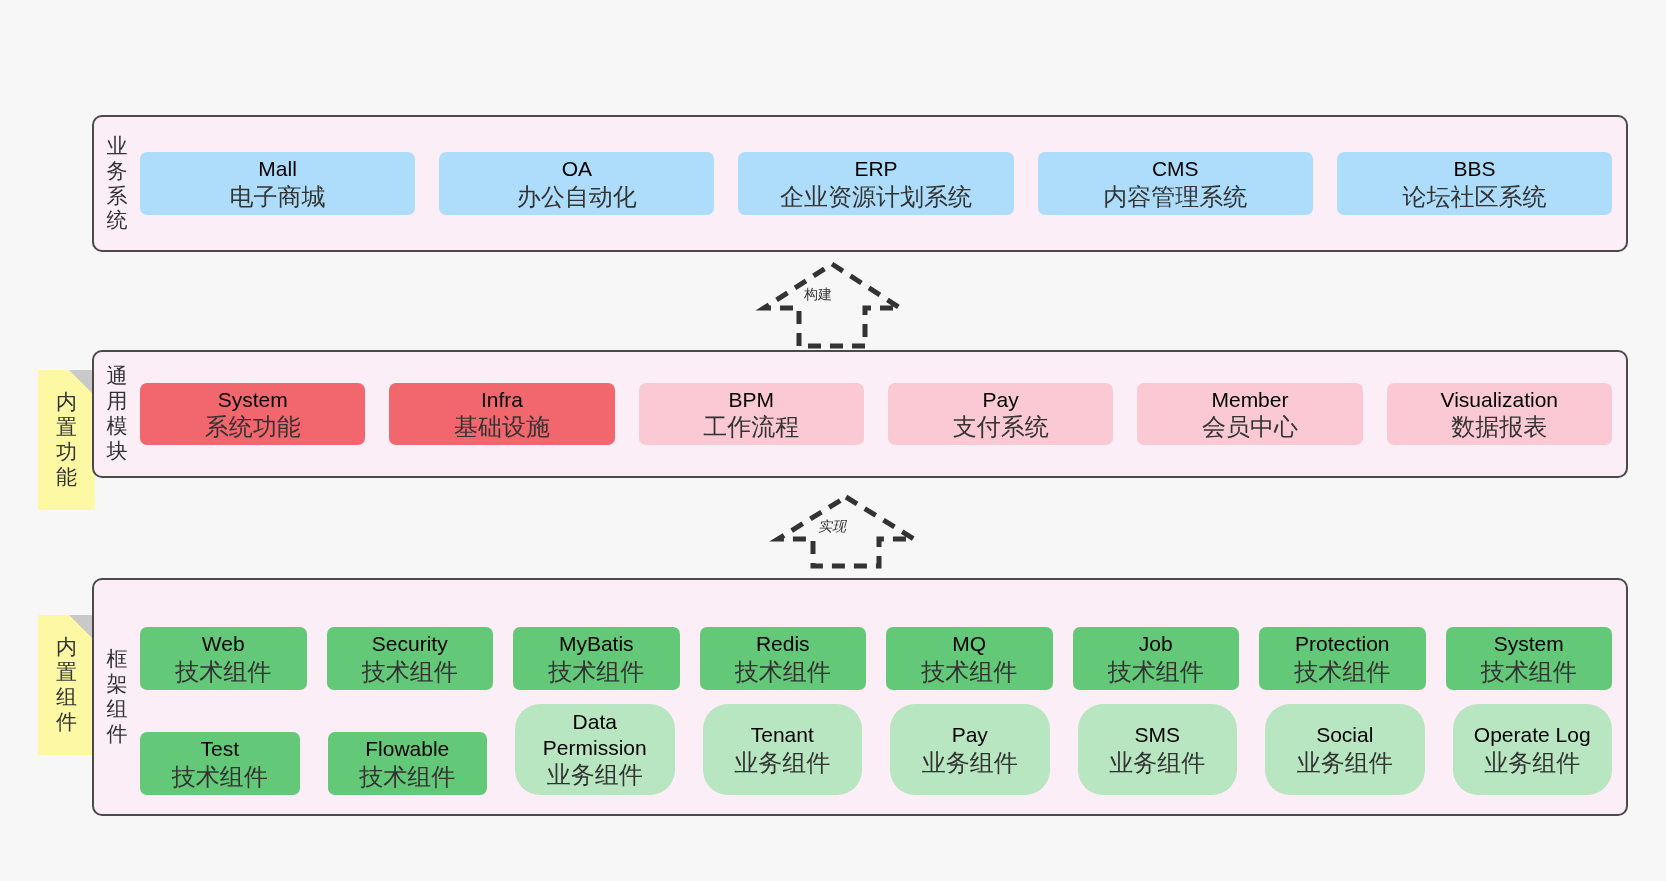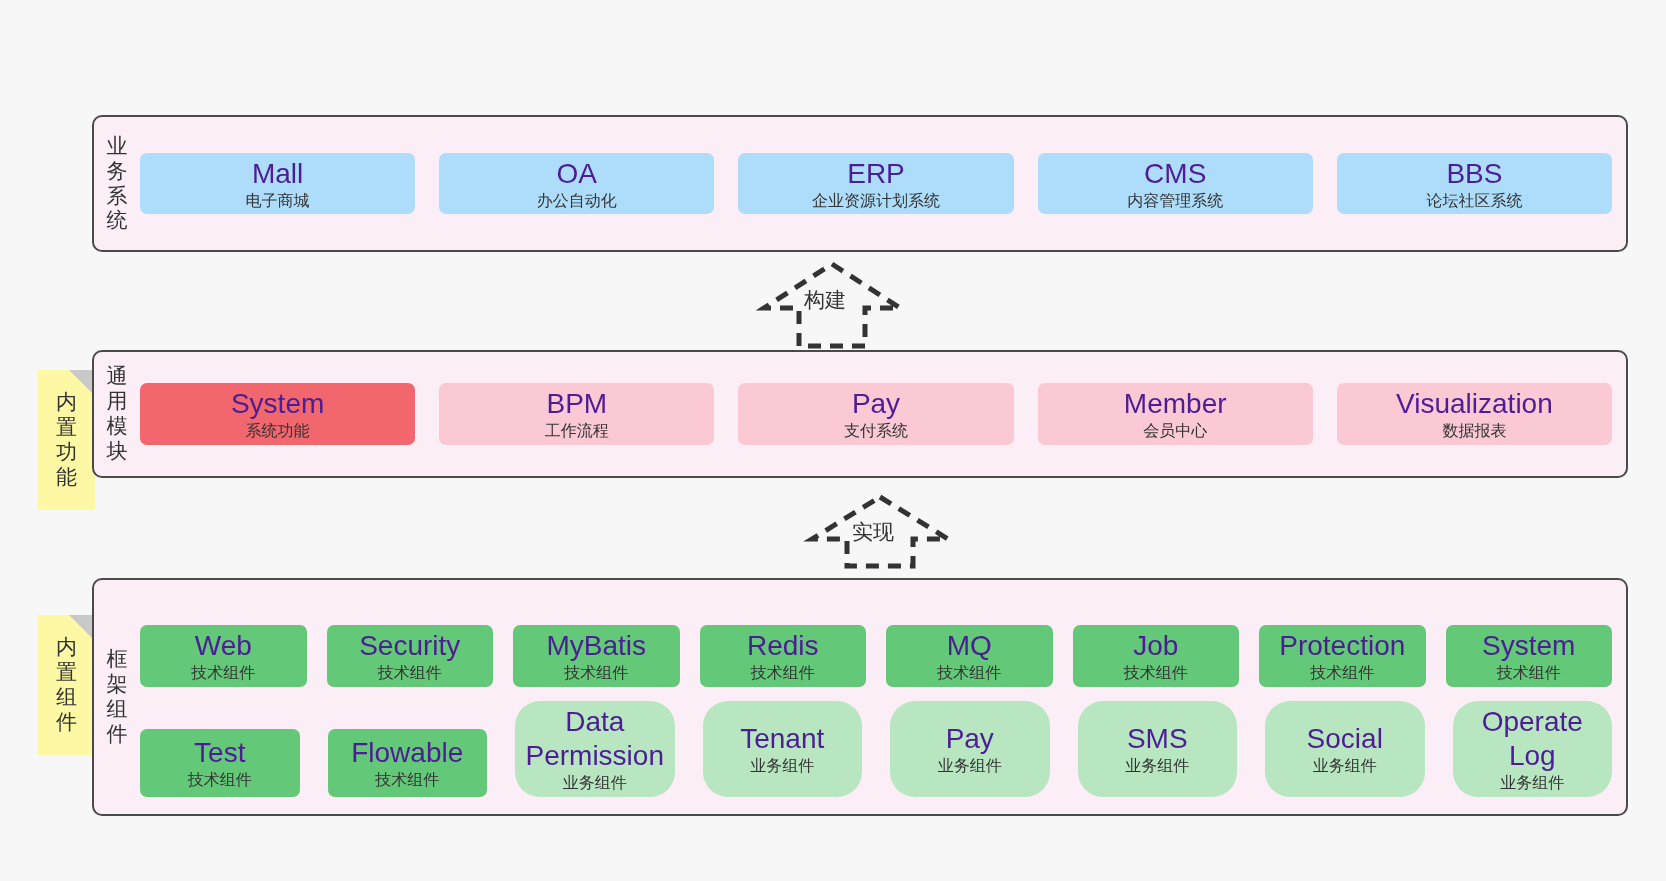--- a/index.html
+++ b/index.html
@@ -68,27 +68,27 @@
     border-radius: 7px;
     display: flex;
     flex-direction: column;
     align-items: center;
     justify-content: center;
     text-align: center;
     padding: 4px 6px;
     min-width: 0;
   }
   .card .title {
-    font-size: 28px;
+    font-size: 21px;
     line-height: 1.22;
-    color: #4c1d95;
+    color: #000000;
     word-break: break-word;
   }
   .card .subtitle {
-    font-size: 16px;
+    font-size: 24px;
     line-height: 1.22;
     color: #333333;
   }
 
   .c-blue        { background: #aeddfb; }
   .c-red         { background: #f2666e; }
   .c-pink        { background: #fbc9d4; }
   .c-green       { background: #63c878; margin-top: 28px; }
   .c-lightgreen  { background: #b8e6c0; border-radius: 25px; }
 
@@ -118,21 +118,21 @@
     border-left: 26px solid transparent;
   }
 
   
   .arrow {
     position: absolute;
     z-index: 1;
   }
   .arrow-label {
     position: absolute;
-    font-size: 21px;
+    font-size: 14px;
     color: #333333;
     white-space: nowrap;
     user-select: none;
   }
 </style>
 </head>
 <body>
 
 <div id="canvas">
 
@@ -182,20 +182,24 @@
       <span>用</span>
       <span>模</span>
       <span>块</span>
     </div>
     <div class="layer-body">
       <div class="row">
         <div class="card c-red">
           <div class="title">System</div>
           <div class="subtitle">系统功能</div>
         </div>
+        <div class="card c-red">
+          <div class="title">Infra</div>
+          <div class="subtitle">基础设施</div>
+        </div>
         <div class="card c-pink">
           <div class="title">BPM</div>
           <div class="subtitle">工作流程</div>
         </div>
         <div class="card c-pink">
           <div class="title">Pay</div>
           <div class="subtitle">支付系统</div>
         </div>
         <div class="card c-pink">
           <div class="title">Member</div>
@@ -210,21 +214,21 @@
   </div>
 
   <div class="note" style="left:38px; top:370px; width:57px; height:140px;">
     <div class="fold"></div>
     <span>内</span>
     <span>置</span>
     <span>功</span>
     <span>能</span>
   </div>
 
-  <div class="arrow" style="left:800px; top:492px; width:160px; height:78px;">
+  <div class="arrow" style="left:766px; top:492px; width:160px; height:78px;font-style:italic;">
     <svg width="160" height="78" viewBox="0 0 160 78">
       <path d="M 80 5 L 148 47 L 113 47 L 113 74 L 47 74 L 47 47 L 12 47 Z" fill="none" stroke="#333333" stroke-width="5" stroke-dasharray="13,9" stroke-linejoin="miter"></path>
     </svg>
     <div class="arrow-label" style="left:52px; top:26px;">实现</div>
   </div>
 
   <div class="layer" id="layer-framework" style="left:92px; top:578px; width:1536px; height:238px;">
     <div class="layer-title">
       <span>框</span>
       <span>架</span>

